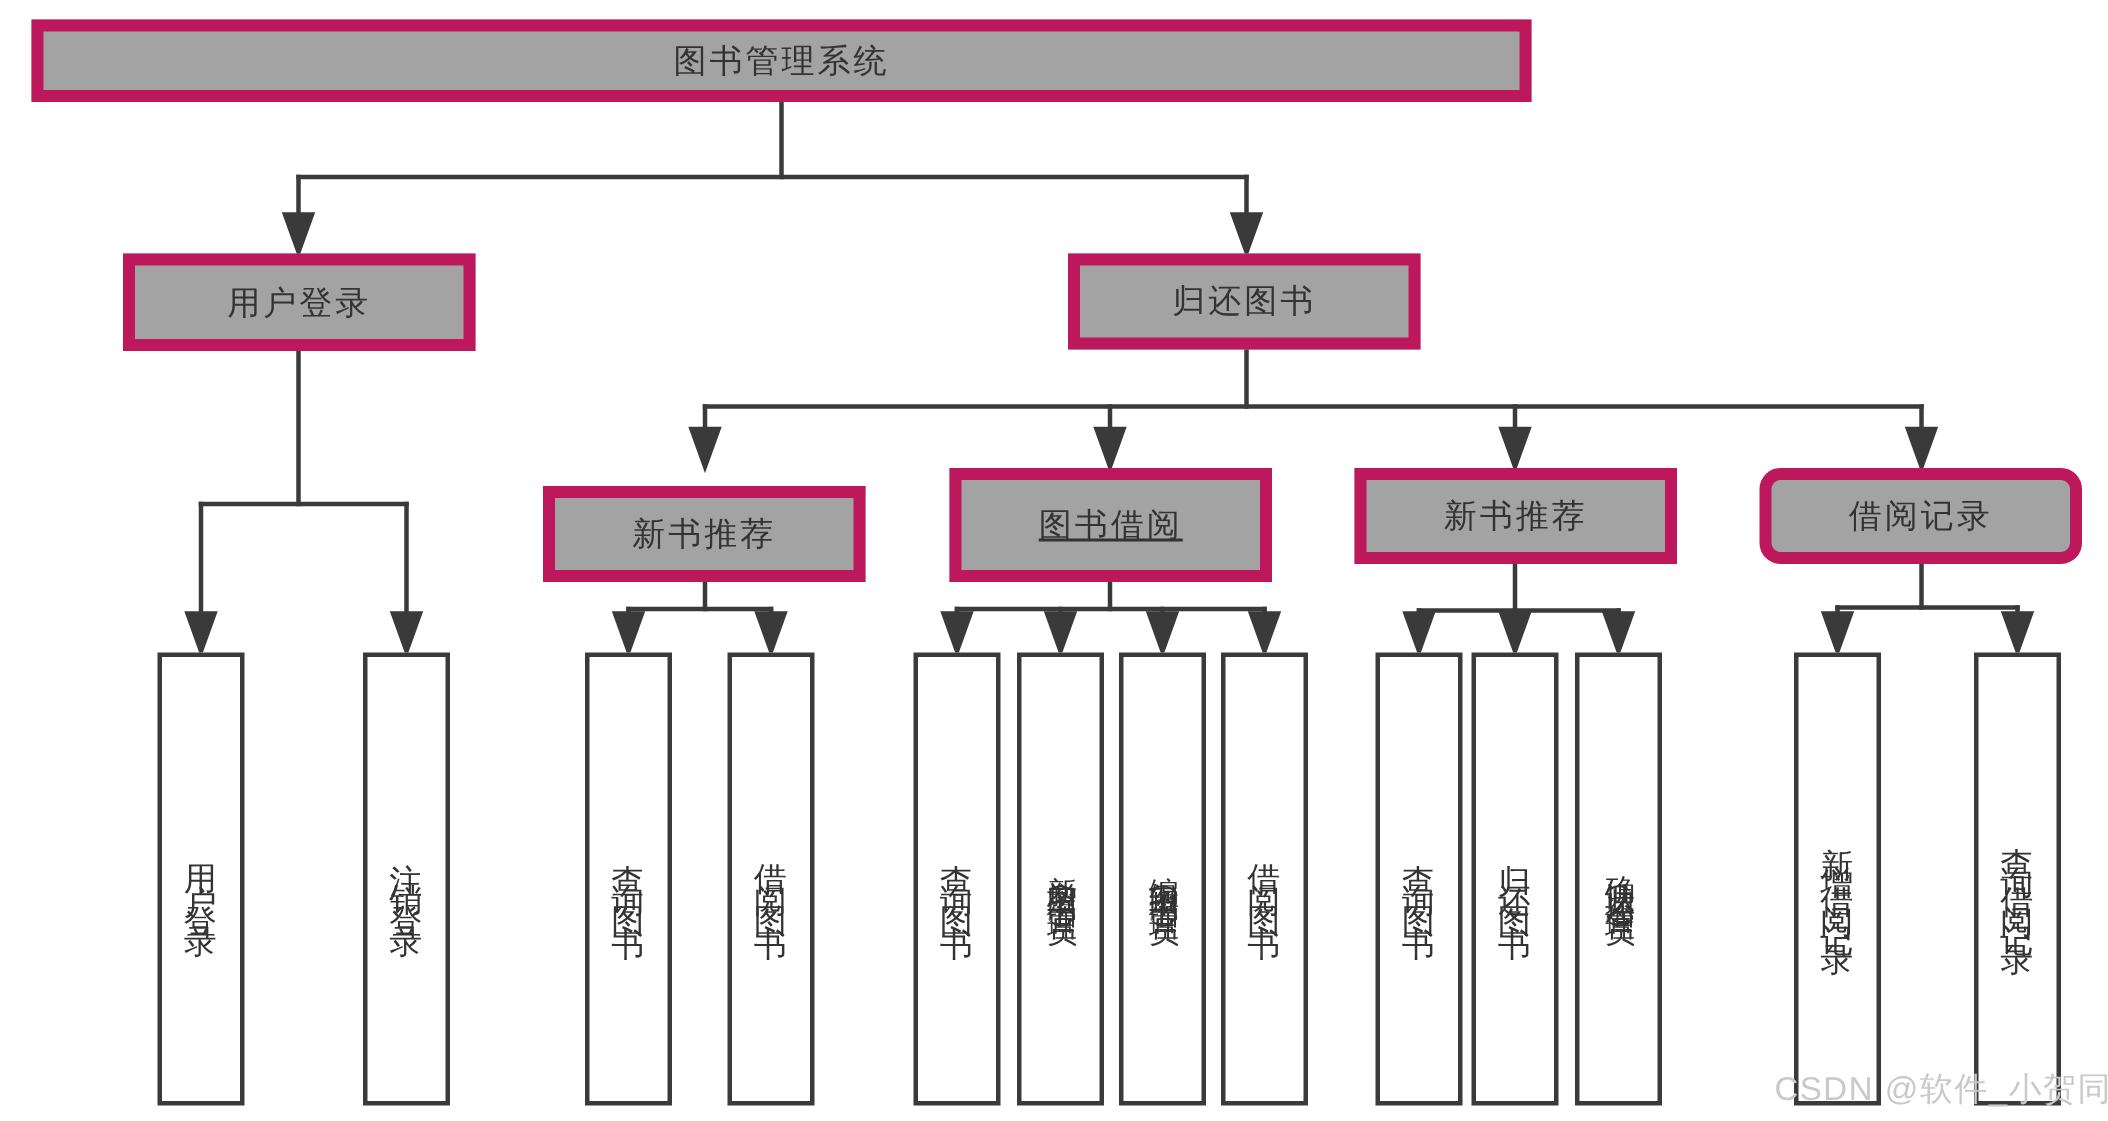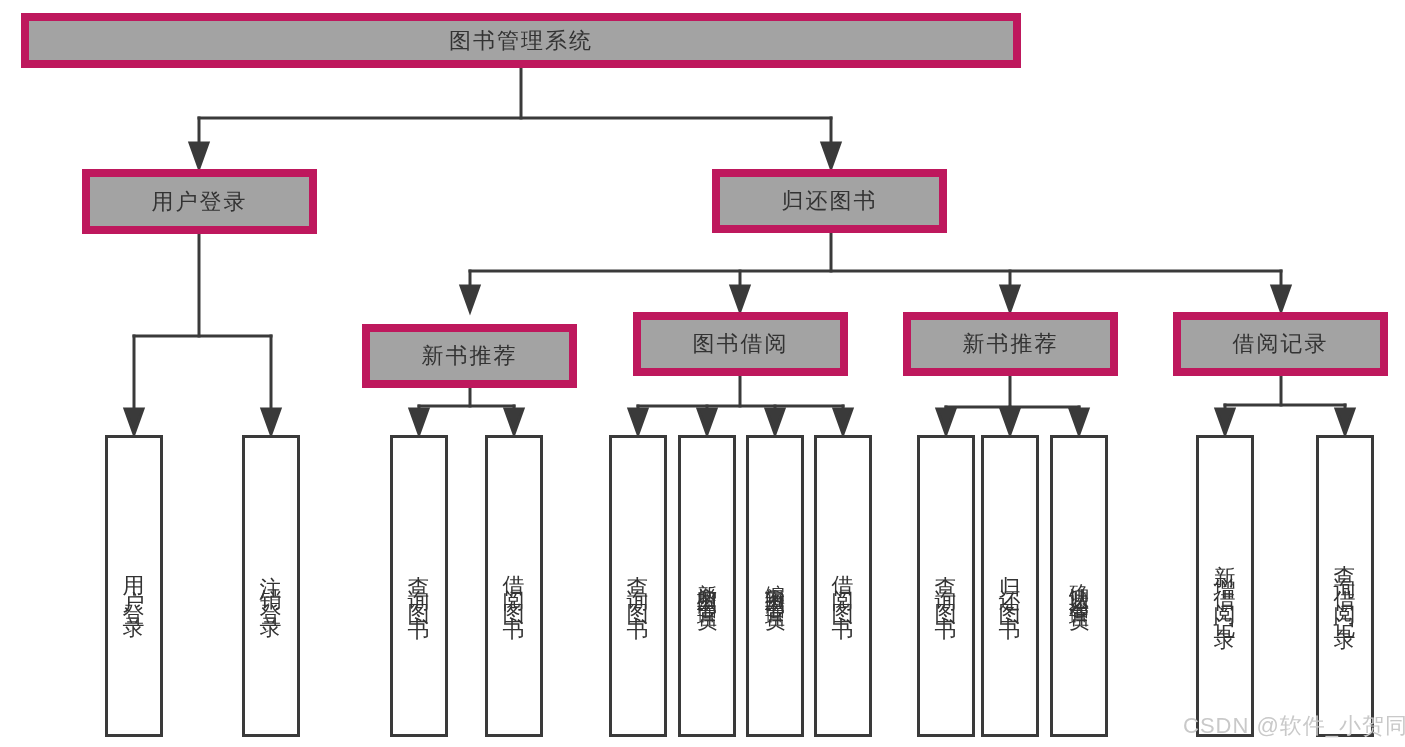--- a/index.html
+++ b/index.html
@@ -53,23 +53,23 @@
     font-size: 20px;
   }
   .vnode.medium span {
     letter-spacing: 13px;
   }
   
   #root-box   { left: 21px;  top: 13px;  width: 1000px; height: 55px; }
   #l1-login   { left: 82px;  top: 169px; width: 235px;  height: 65px; }
   #l1-mgmt    { left: 712px; top: 169px; width: 235px;  height: 64px; }
   #l2-recommend { left: 362px;  top: 312px; width: 215px; height: 64px; margin-top: 12px; }
-  #l2-borrow    { left: 633px;  top: 312px; width: 215px; height: 64px; }
+  #l2-borrow    { left: 633px;  top: 312px; width: 215px; height: 76px; text-decoration: underline; }
   #l2-current   { left: 903px;  top: 312px; width: 215px; height: 64px; }
-  #l2-records   { left: 1173px; top: 312px; width: 215px; height: 64px; }
+  #l2-records   { left: 1173px; top: 312px; width: 215px; height: 64px; border-radius: 14px; }
   .leaf { top: 435px; width: 58px; height: 302px; }
   #lf-a1 { left: 105px; }  #lf-a2 { left: 242px; }
   #lf-b1 { left: 390px; }  #lf-b2 { left: 485px; }
   #lf-c1 { left: 609px; }  #lf-c2 { left: 678px; }
   #lf-c3 { left: 746px; }  #lf-c4 { left: 814px; }
   #lf-d1 { left: 917px; }  #lf-d2 { left: 981px; }  #lf-d3 { left: 1050px; }
   #lf-e1 { left: 1196px; } #lf-e2 { left: 1316px; }
   .watermark {
     position: absolute;
     left: 1183px;

